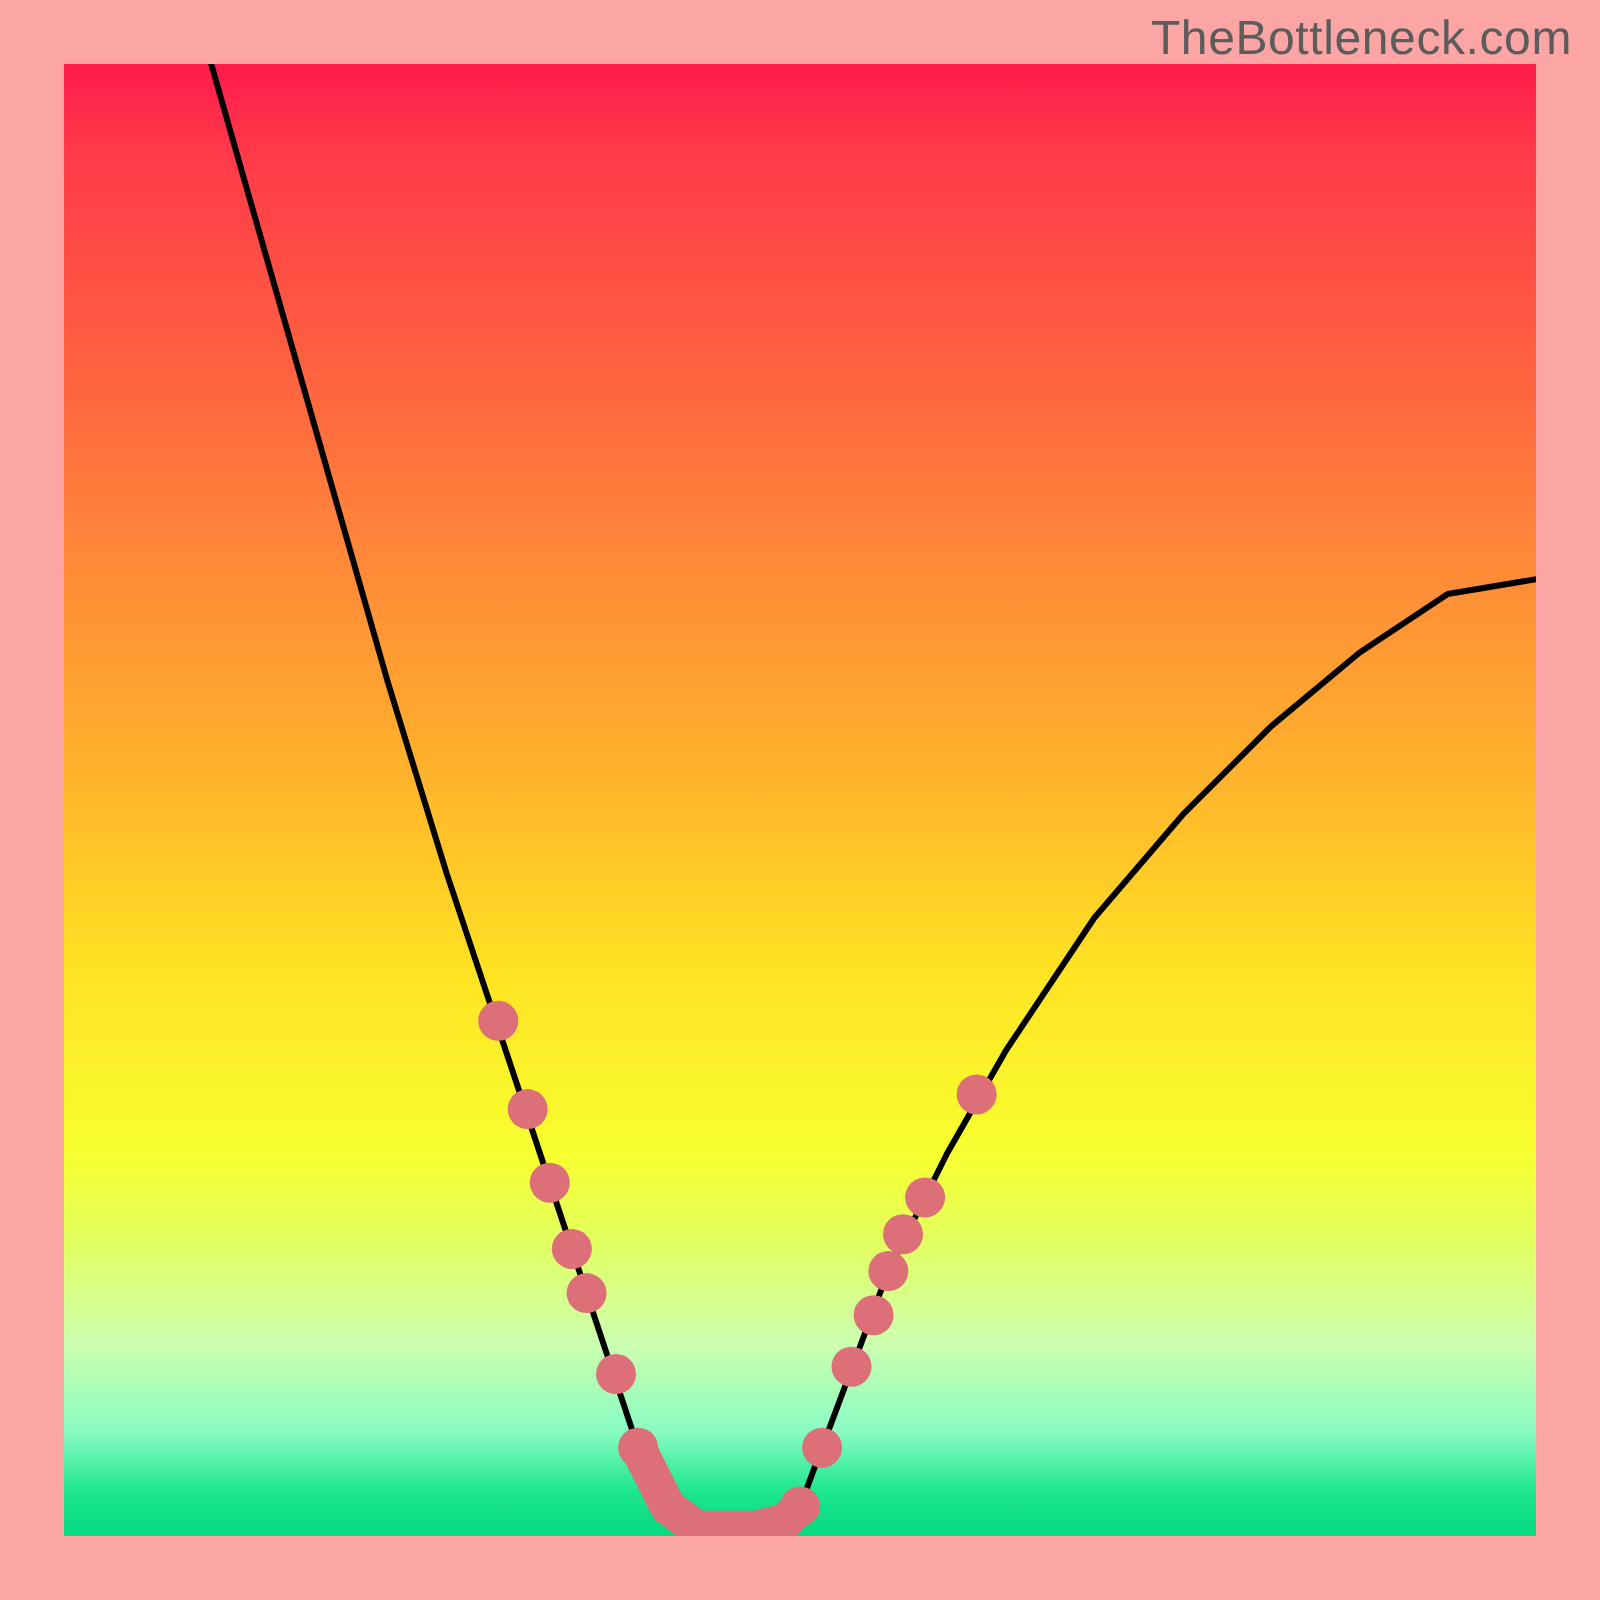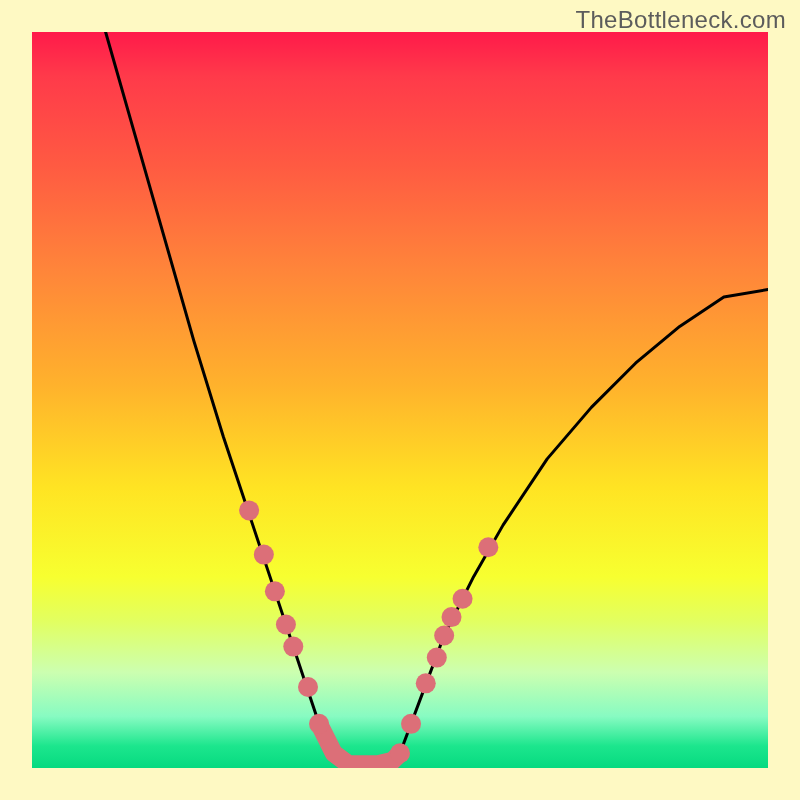--- a/index.html
+++ b/index.html
@@ -10,21 +10,21 @@
     overflow: hidden;
     background: #000;
     font-family: Arial, Helvetica, sans-serif;
   }
   .frame {
     position: absolute;
     top: 0;
     left: 0;
     width: 800px;
     height: 800px;
-    background: #fef9c3;
+    background: #fca5a5;
   }
   .plot-area {
     position: absolute;
     top: 32px;
     left: 32px;
     width: 736px;
     height: 736px;
     background: linear-gradient(
       to bottom,
       #ff1a4a 0%,

